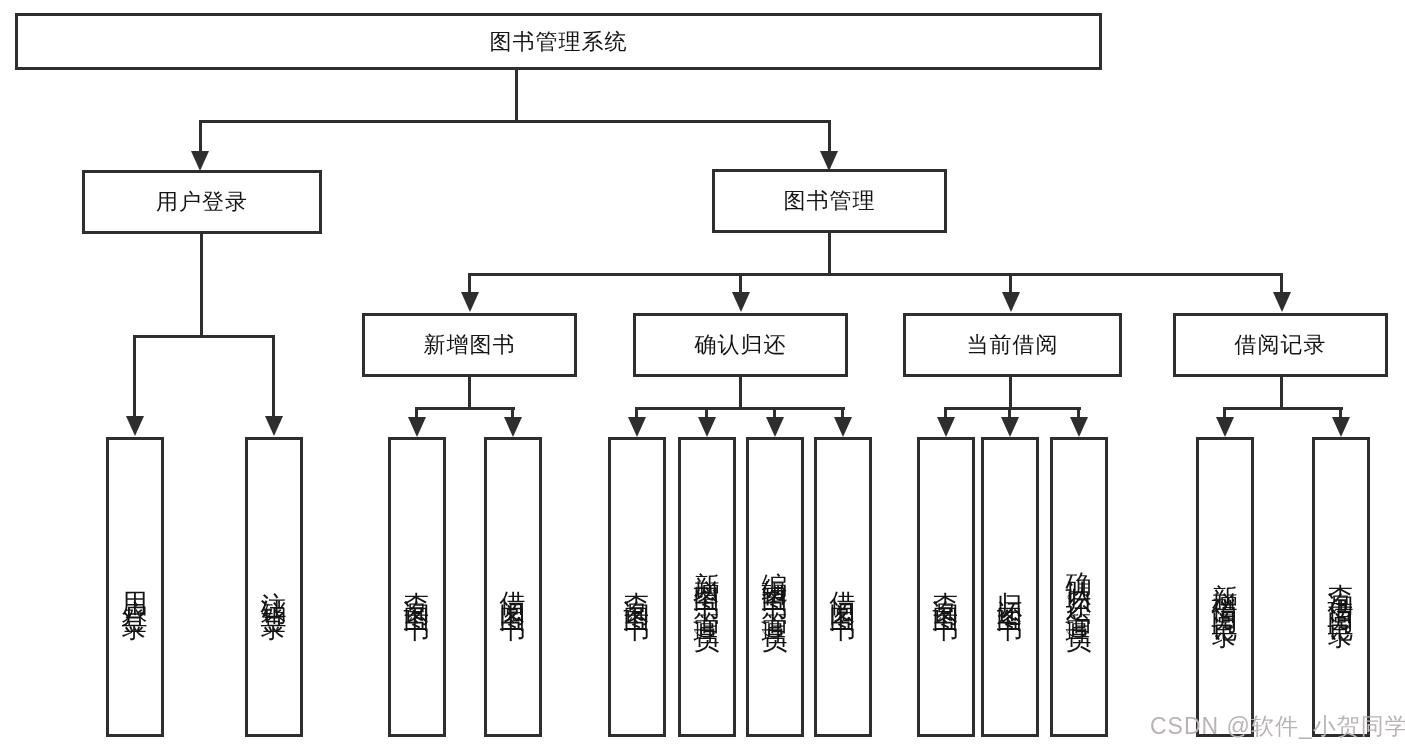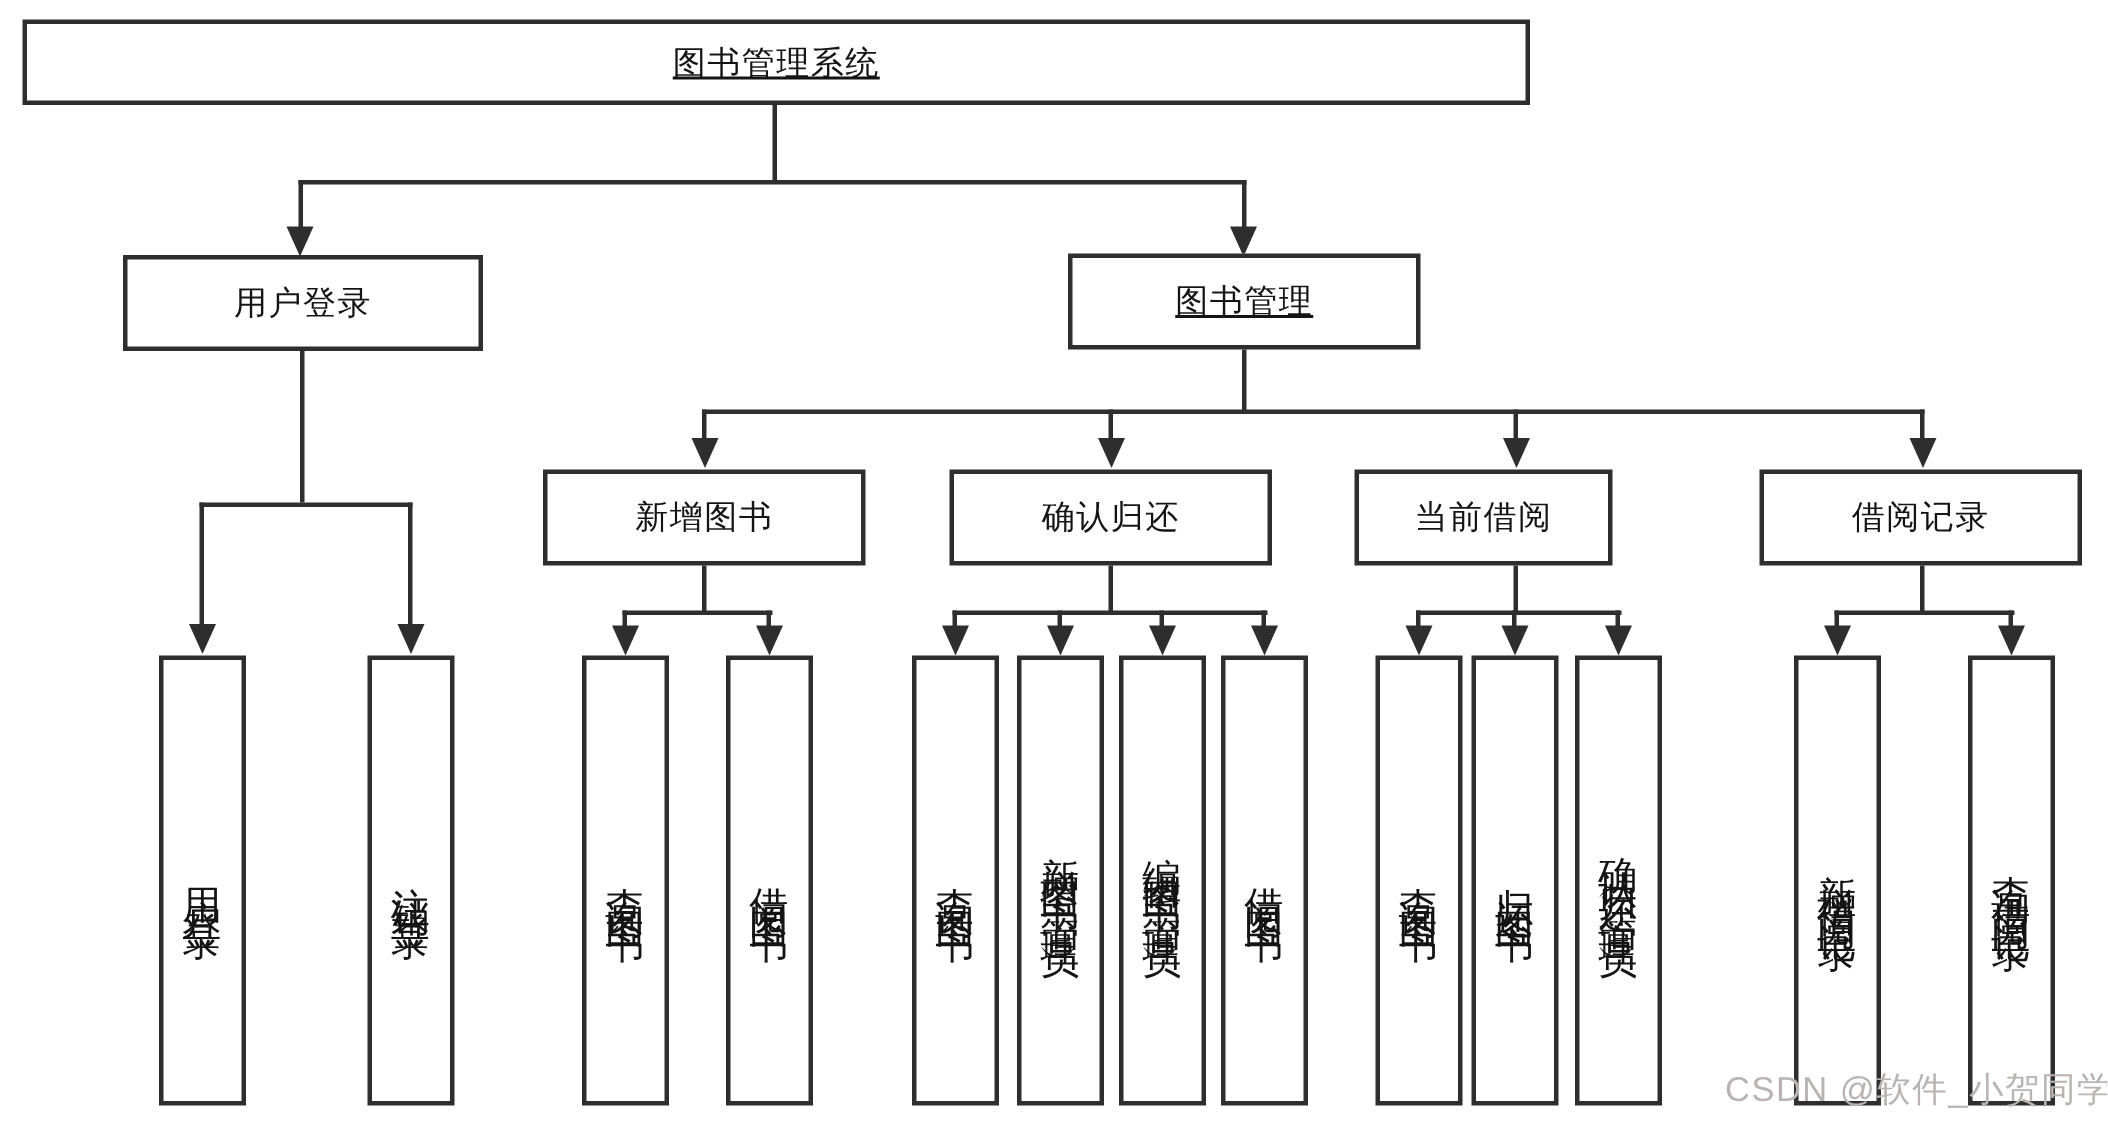--- a/index.html
+++ b/index.html
@@ -31,35 +31,35 @@
   .watermark{
     position:absolute;left:1150px;top:711px;z-index:10;
     font-size:23px;color:#b9b3b3;letter-spacing:1px;white-space:nowrap;
   }
 </style>
 </head>
 <body>
 
 <div class="canvas">
 
-  <div class="box" style="left:15px;top:13px;width:1005px;height:57px;text-decoration:underline;">
+  <div class="box" style="left:15px;top:13px;width:1087px;height:57px;">
     <span>图书管理系统</span>
   </div>
 
   <div class="v" style="left:515px;top:70px;height:52px;"></div>
   <div class="h" style="left:199px;top:120px;width:632px;"></div>
   <div class="v" style="left:199px;top:120px;height:33px;"></div>
   <div class="arr" style="left:191px;top:151px;"></div>
   <div class="v" style="left:828px;top:120px;height:33px;"></div>
   <div class="arr" style="left:820px;top:151px;"></div>
 
   <div class="box" style="left:82px;top:170px;width:240px;height:64px;">
     <span>用户登录</span>
   </div>
-  <div class="box" style="left:712px;top:169px;width:235px;height:64px;text-decoration:underline;">
+  <div class="box" style="left:712px;top:169px;width:235px;height:64px;">
     <span>图书管理</span>
   </div>
 
   <div class="v" style="left:200px;top:234px;height:101px;"></div>
   <div class="h" style="left:133px;top:335px;width:142px;"></div>
   <div class="v" style="left:133px;top:335px;height:83px;"></div>
   <div class="arr" style="left:126px;top:416px;"></div>
   <div class="v" style="left:272px;top:335px;height:83px;"></div>
   <div class="arr" style="left:265px;top:416px;"></div>
 
@@ -73,21 +73,21 @@
   <div class="arr" style="left:1002px;top:292px;"></div>
   <div class="v" style="left:1280px;top:273px;height:21px;"></div>
   <div class="arr" style="left:1273px;top:292px;"></div>
 
   <div class="box" style="left:362px;top:313px;width:215px;height:64px;">
     <span>新增图书</span>
   </div>
   <div class="box" style="left:633px;top:313px;width:215px;height:64px;">
     <span>确认归还</span>
   </div>
-  <div class="box" style="left:903px;top:313px;width:172px;height:64px;">
+  <div class="box" style="left:903px;top:313px;width:219px;height:64px;">
     <span>当前借阅</span>
   </div>
   <div class="box" style="left:1173px;top:313px;width:215px;height:64px;">
     <span>借阅记录</span>
   </div>
 
   <div class="v" style="left:468px;top:377px;height:33px;"></div>
   <div class="h" style="left:415px;top:407px;width:100px;"></div>
   <div class="v" style="left:415px;top:407px;height:12px;"></div>
   <div class="arr" style="left:408px;top:417px;"></div>

